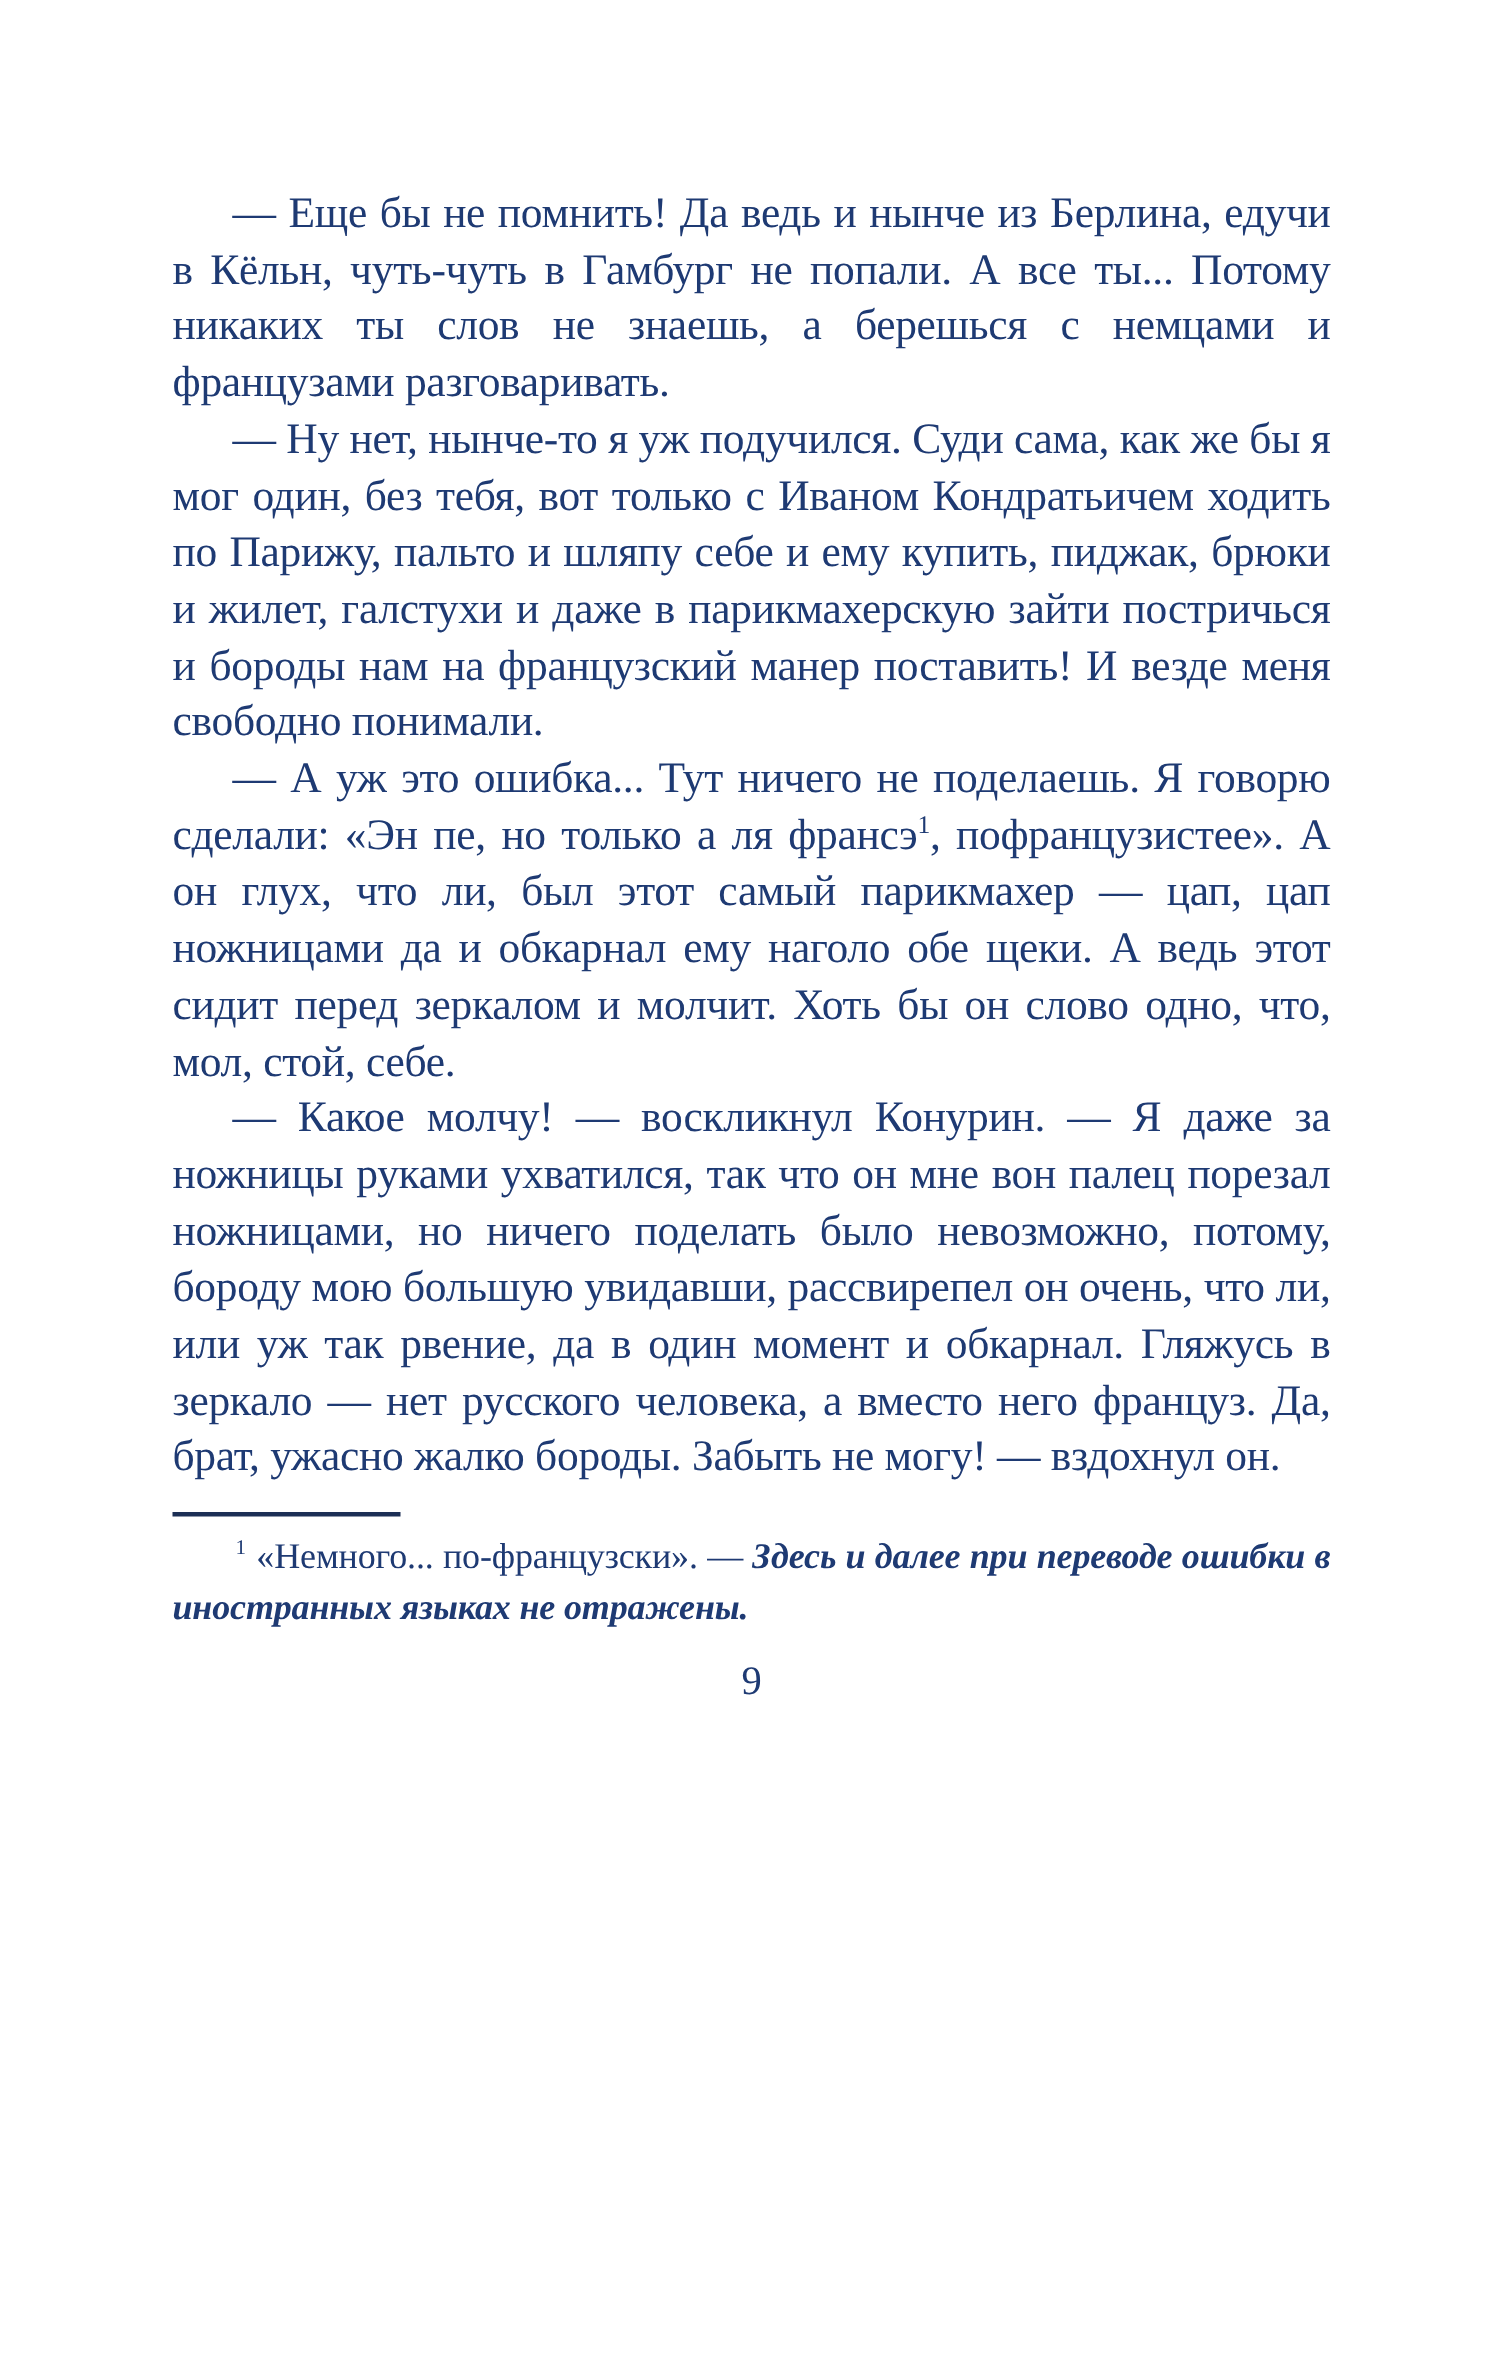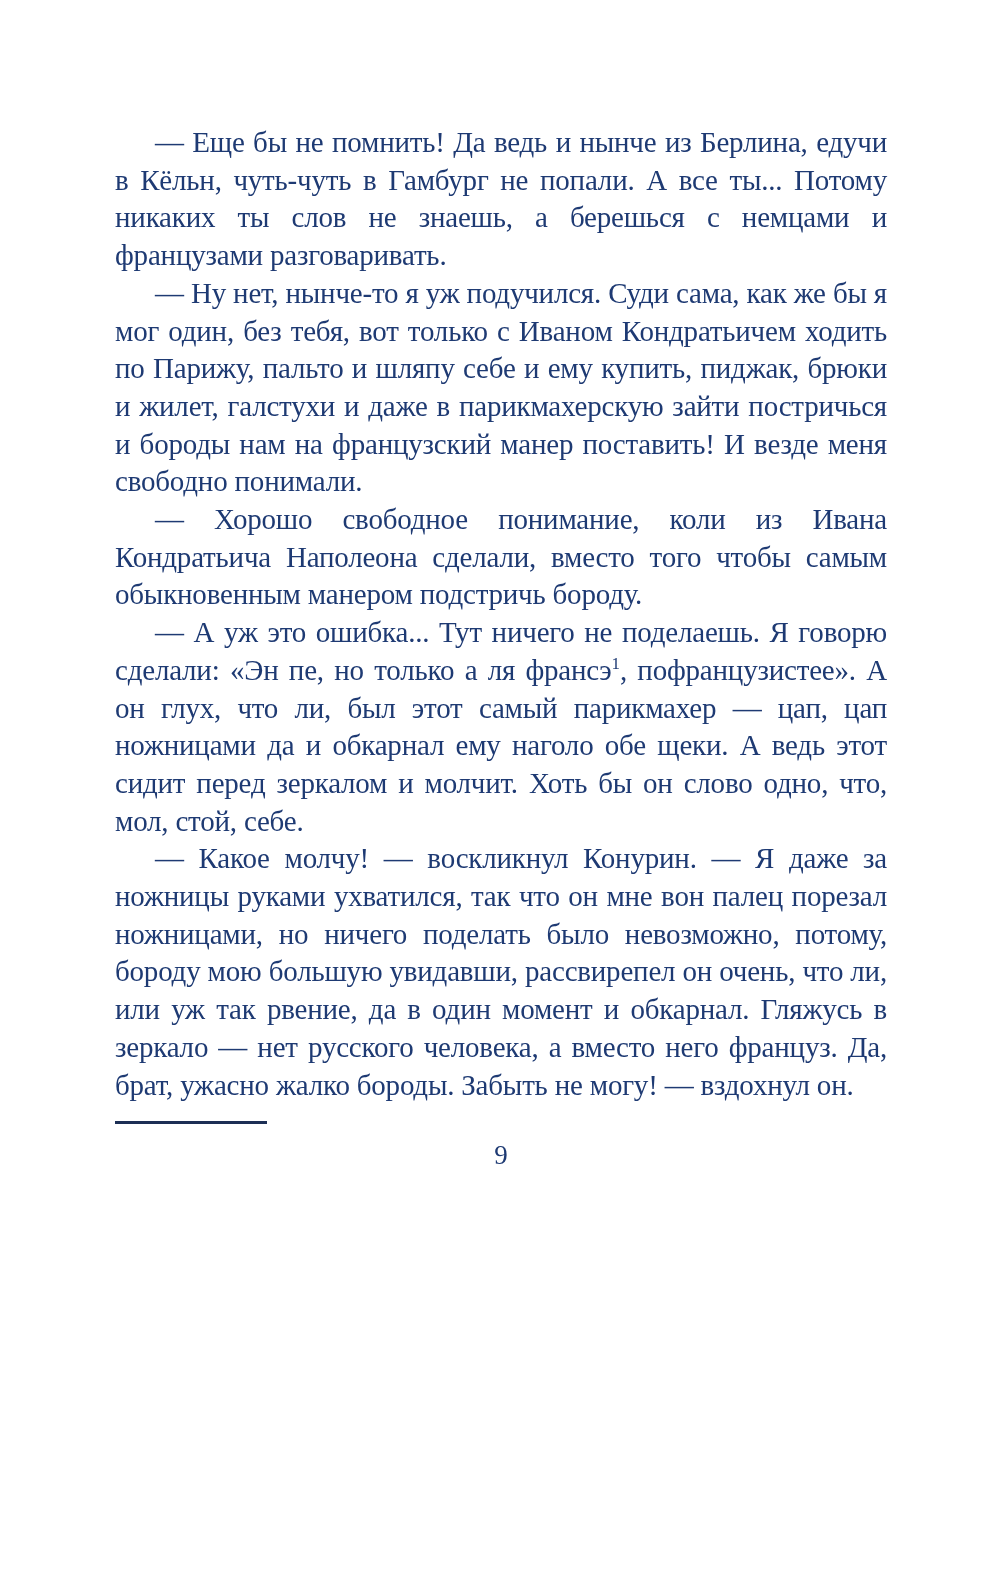--- a/index.html
+++ b/index.html
@@ -73,25 +73,25 @@
 </head>
 <body>
 
 <div class="page">
   <div class="text-block">
 
     <p class="para">— Еще бы не помнить! Да ведь и нынче из Берлина, едучи в Кёльн, чуть-чуть в Гамбург не попали. А все ты... Потому никаких ты слов не знаешь, а берешься с немцами и французами разговаривать.</p>
 
     <p class="para">— Ну нет, нынче-то я уж подучился. Суди сама, как же бы я мог один, без тебя, вот только с Иваном Кондратьичем ходить по Парижу, пальто и шляпу себе и ему купить, пиджак, брюки и жилет, галстухи и даже в парикмахерскую зайти постричься и бороды нам на французский манер поставить! И везде меня свободно понимали.</p>
 
-    <p class="para">— Хорошо свободное понимание, коли из Ивана Кондратьича Наполеона сделали, вместо того чтобы самым обыкновенным манером подстричь бороду.</p>
 
     <p class="para"><span>— А уж это ошибка... Тут ничего не поделаешь. Я говорю сделали: «Эн пе, но только а ля франсэ</span><sup class="sup-ref">1</sup><span>, пофранцузистее». А он глух, что ли, был этот самый парикмахер — цап, цап ножницами да и обкарнал ему наголо обе щеки. А ведь этот сидит перед зеркалом и молчит. Хоть бы он слово одно, что, мол, стой, себе.</span></p>
 
     <p class="para">— Какое молчу! — воскликнул Конурин. — Я даже за ножницы руками ухватился, так что он мне вон палец порезал ножницами, но ничего поделать было невозможно, потому, бороду мою большую увидавши, рассвирепел он очень, что ли, или уж так рвение, да в один момент и обкарнал. Гляжусь в зеркало — нет русского человека, а вместо него француз. Да, брат, ужасно жалко бороды. Забыть не могу! — вздохнул он.</p>
 
     <div class="footnote-rule"></div>
 
+    <p class="footnote"><sup class="fn-sup">1</sup><span>«Немного... по-французски». — </span><span class="fn-italic">Здесь и далее при переводе ошибки в иностранных языках не отражены.</span></p>
 
     <div class="page-number">9</div>
 
   </div>
 </div>
 
 </body></html>

